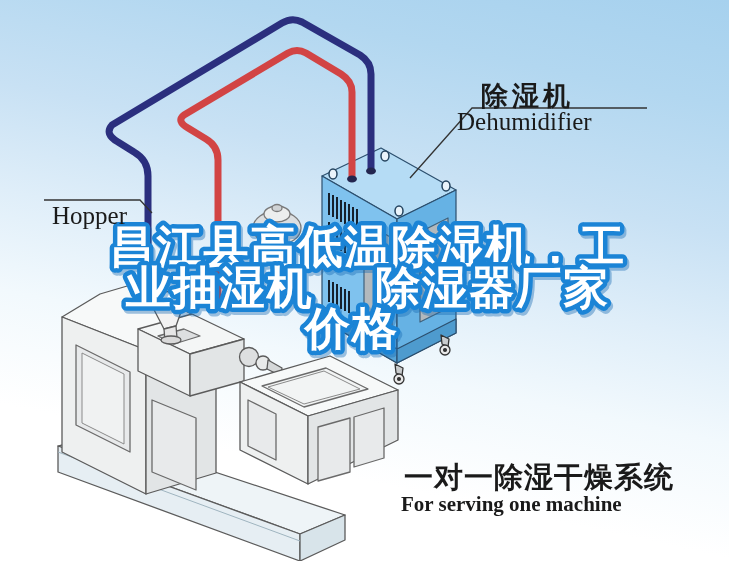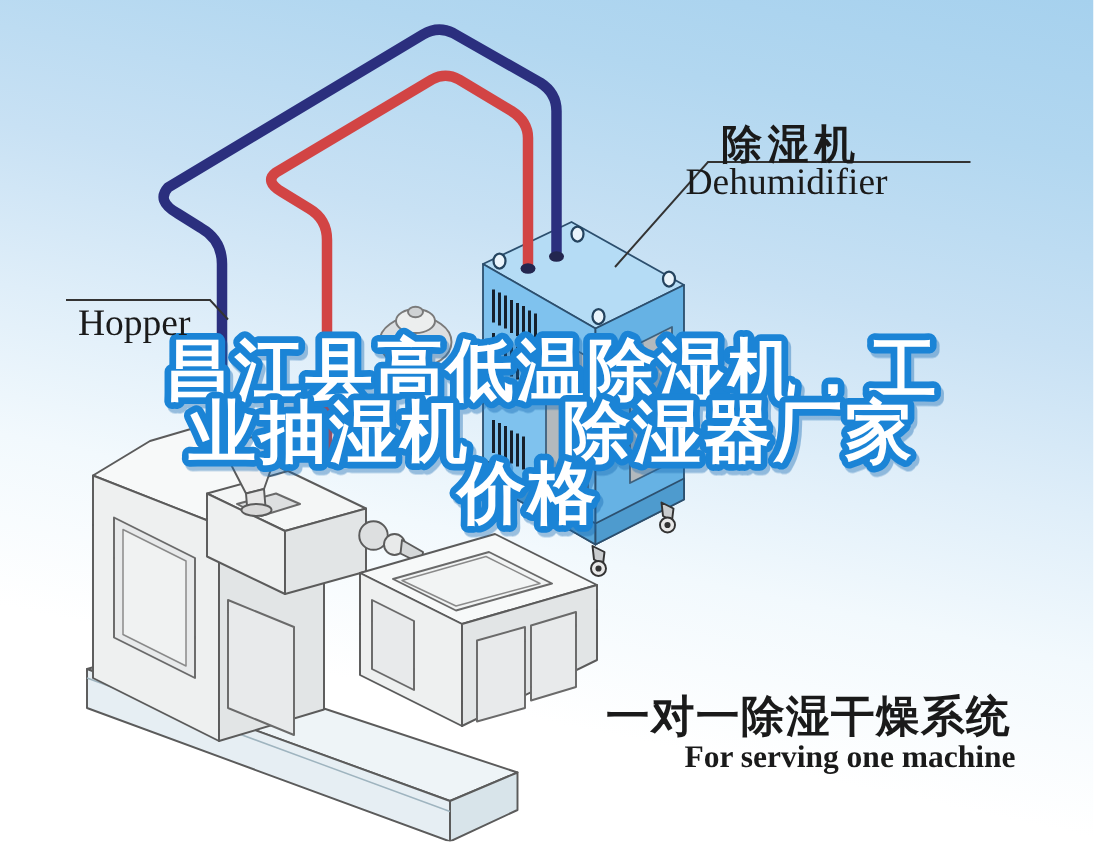--- a/index.html
+++ b/index.html
@@ -15,21 +15,21 @@
   .scene-svg{position:absolute;left:0;top:0;}
   .lbl{position:absolute;color:#1a1a1a;white-space:nowrap;}
   .lbl-zh{font-family:"Liberation Sans",sans-serif;font-weight:bold;}
   .lbl-en{font-family:"Liberation Serif",serif;}
   .hopper-zh{left:44px;top:169px;font-size:27px;letter-spacing:4px;}
   .hopper-en{left:52px;top:202px;font-size:25px;}
   .dehum-zh{left:481px;top:78px;font-size:27px;letter-spacing:4px;}
   .dehum-en{left:457px;top:108px;font-size:25px;}
   .slogan-zh{left:401px;top:458px;width:276px;text-align:center;
              font-size:29px;font-weight:bold;letter-spacing:1px;}
-  .slogan-en{left:401px;top:492px;width:276px;text-align:right;
+  .slogan-en{left:401px;top:492px;width:276px;text-align:left;
              font-size:21px;font-weight:bold;}
   .headline-text{
     font-family:"Liberation Sans",sans-serif;
     font-weight:bold;font-size:45px;letter-spacing:2px;
     paint-order:stroke fill;
     stroke-linejoin:round;stroke-linecap:round;
     text-anchor:middle;
   }
 </style>
 </head>

